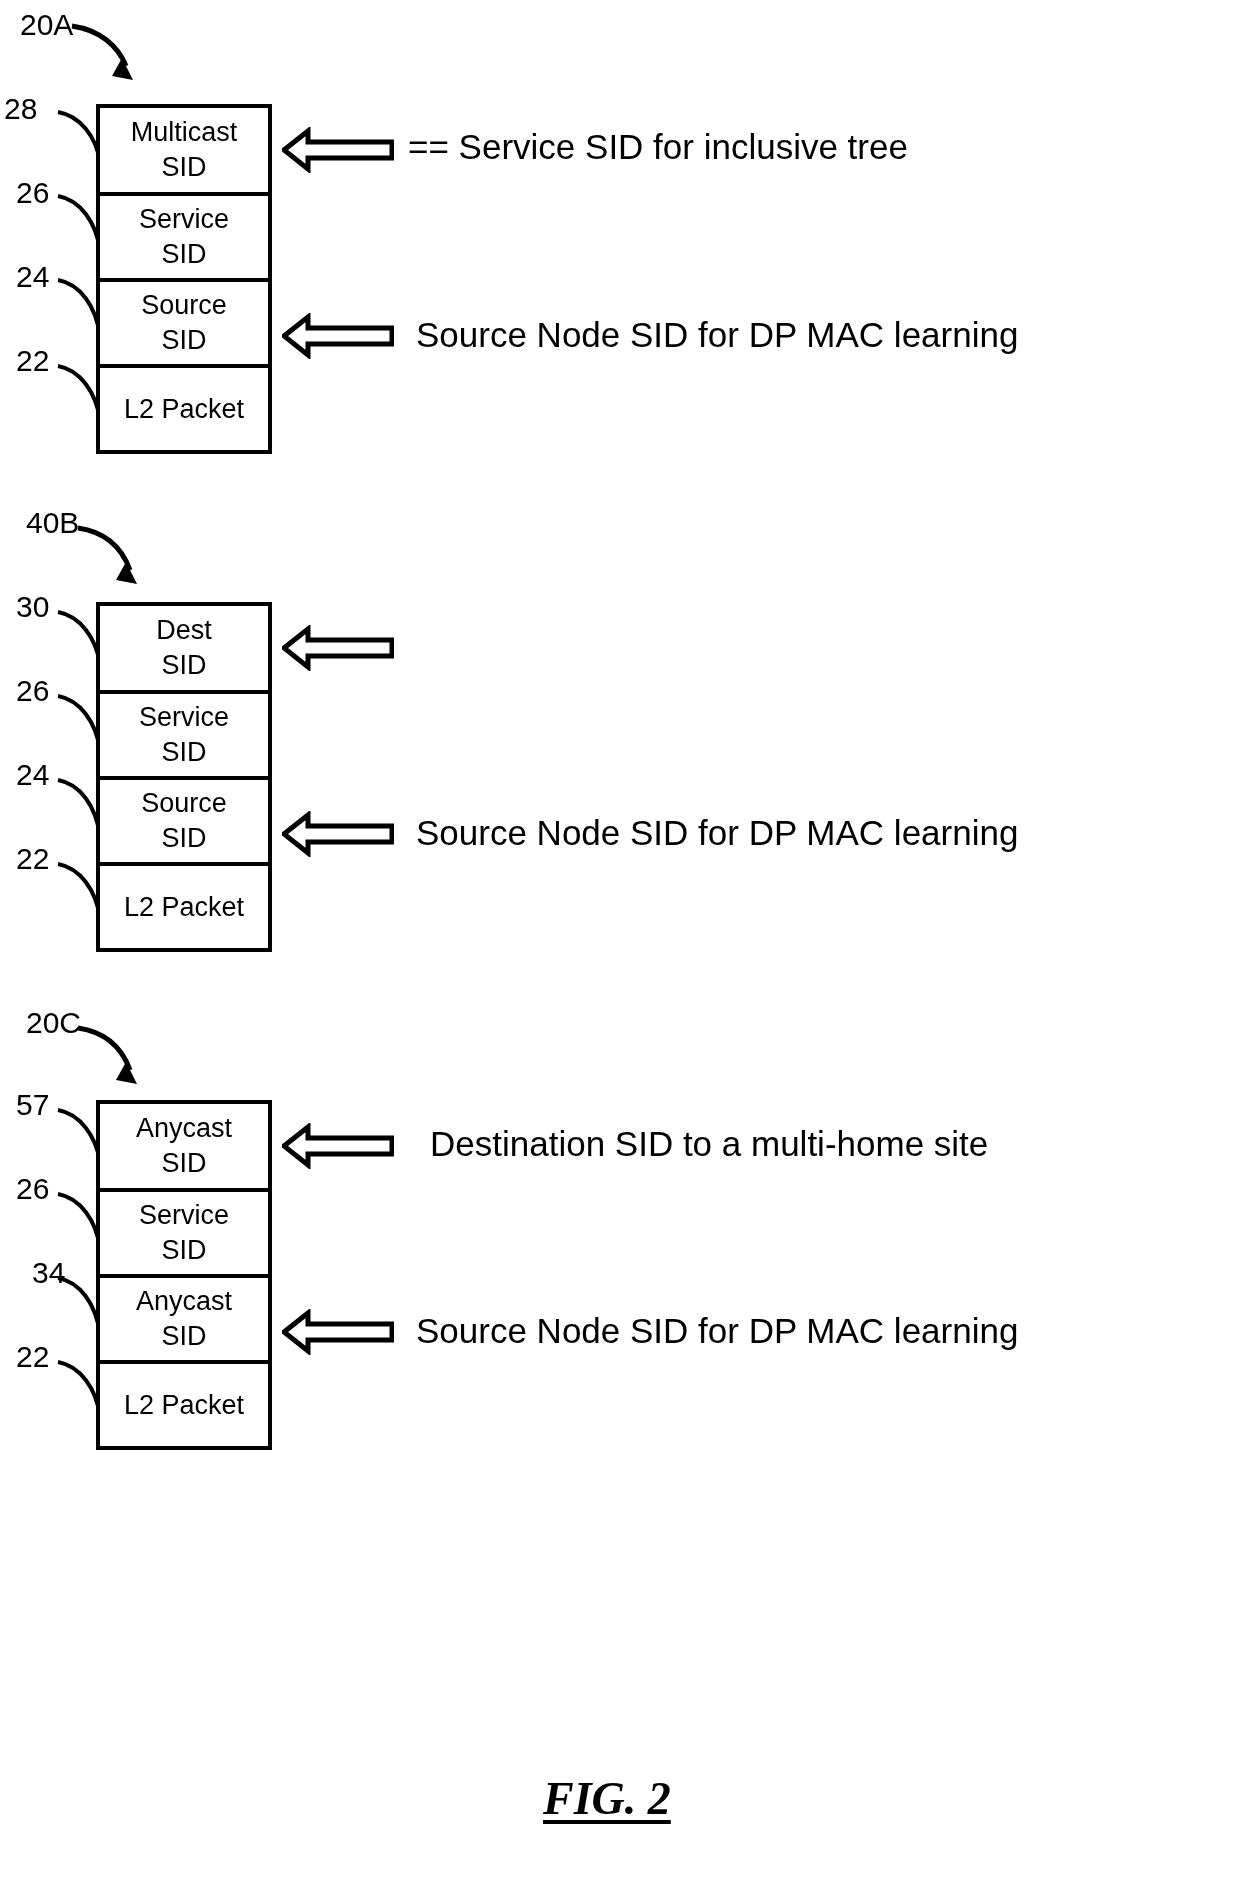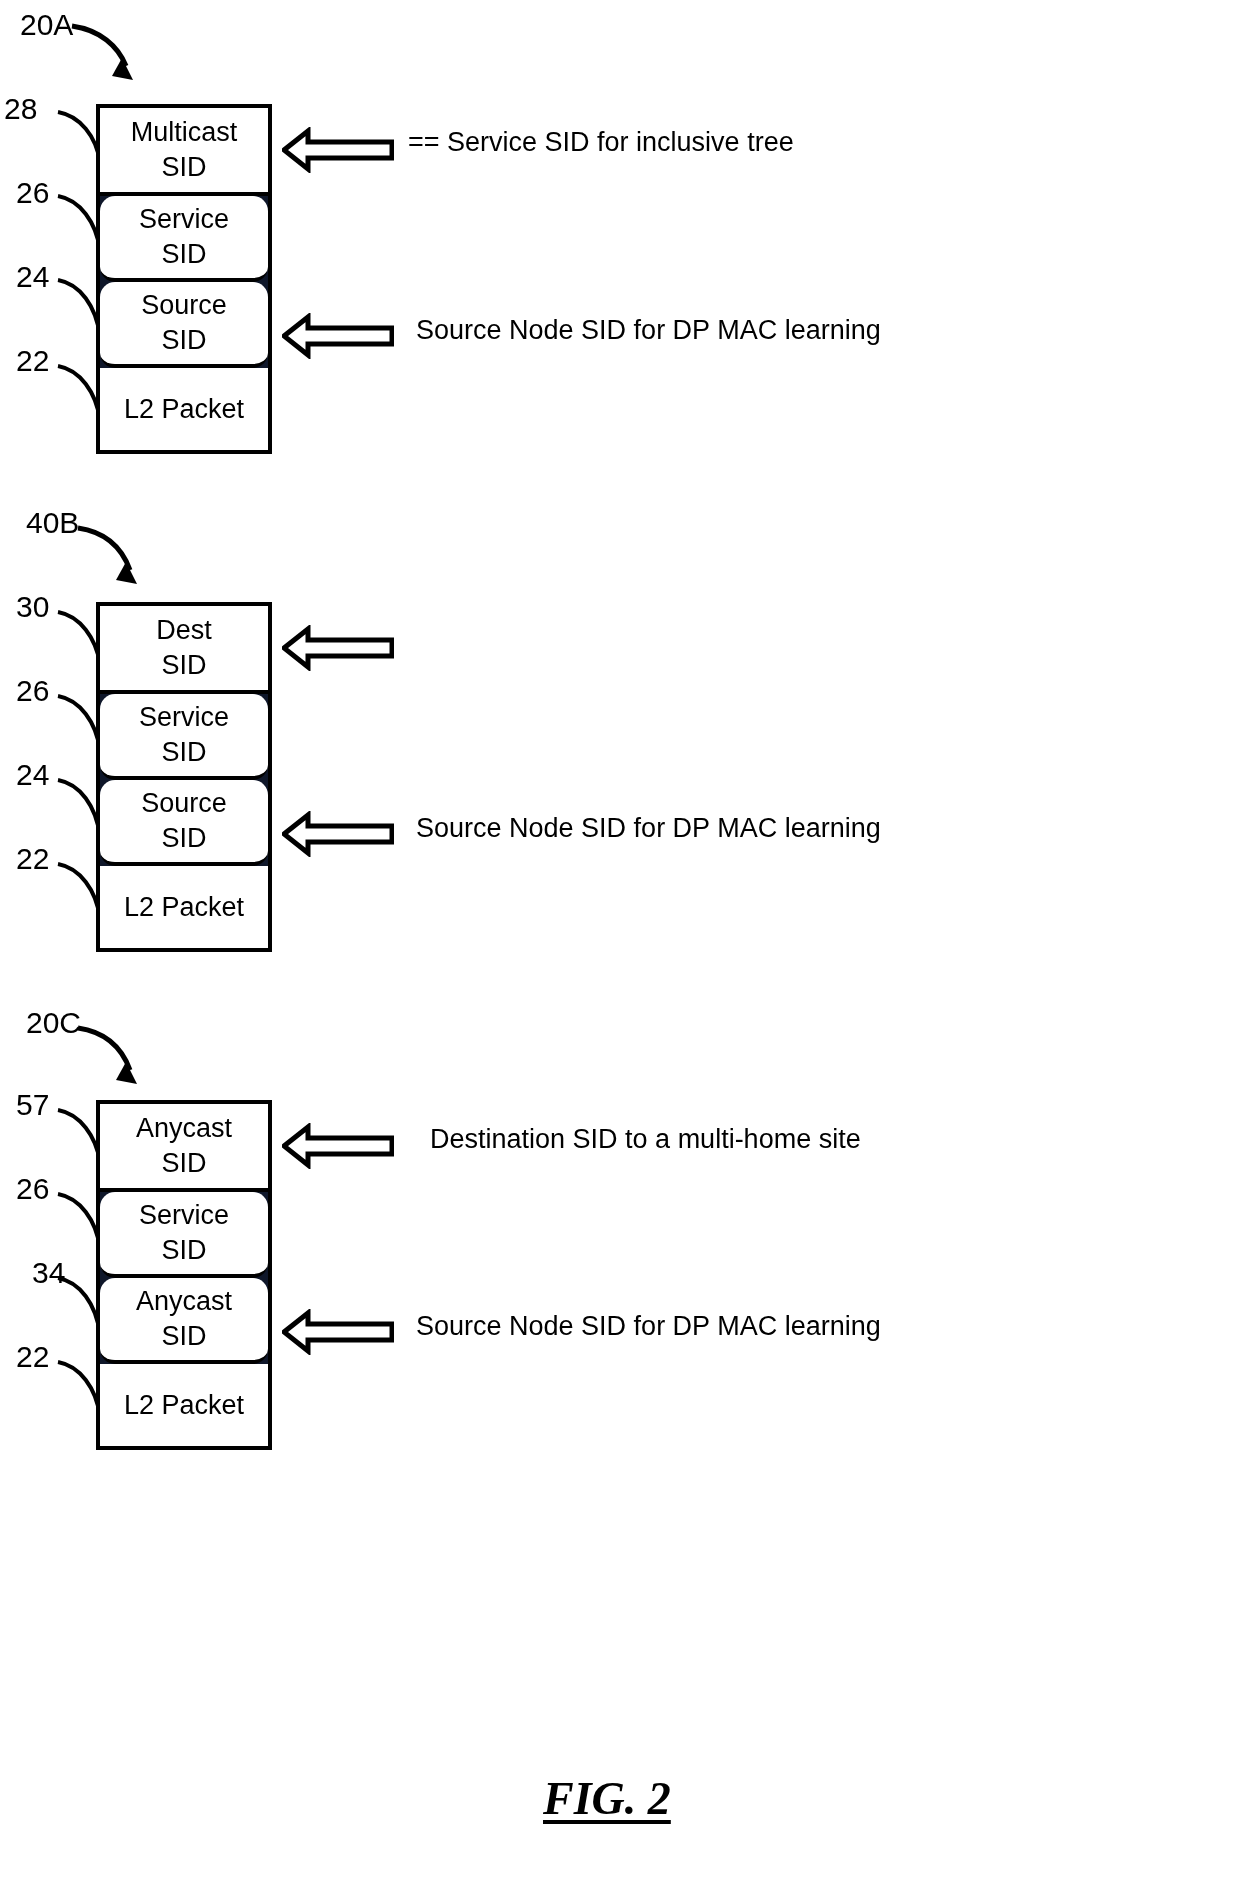--- a/index.html
+++ b/index.html
@@ -63,34 +63,34 @@
     text-align: center;
     color: #000;
     background: #fff;
   }
   .stack .row:last-child {
     border-bottom: none;
   }
   .row .l1, .row .l2 { display: block; }
 
   .h-tall { height: 88px; }
-  .h-mid  { height: 86px; border-radius: 15px; }
+  .h-mid  { height: 86px; }
   .h-low  { height: 82px; }
 
   
   .blockarrow {
     position: absolute;
     width: 112px;
     height: 46px;
   }
 
   
   .annot {
     position: absolute;
-    font-size: 27px;
+    font-size: 35px;
     line-height: 1.1;
     white-space: nowrap;
     color: #000;
     font-family: "Liberation Sans", sans-serif;
   }
 
   
   .figcaption {
     position: absolute;
     font-size: 46px;

